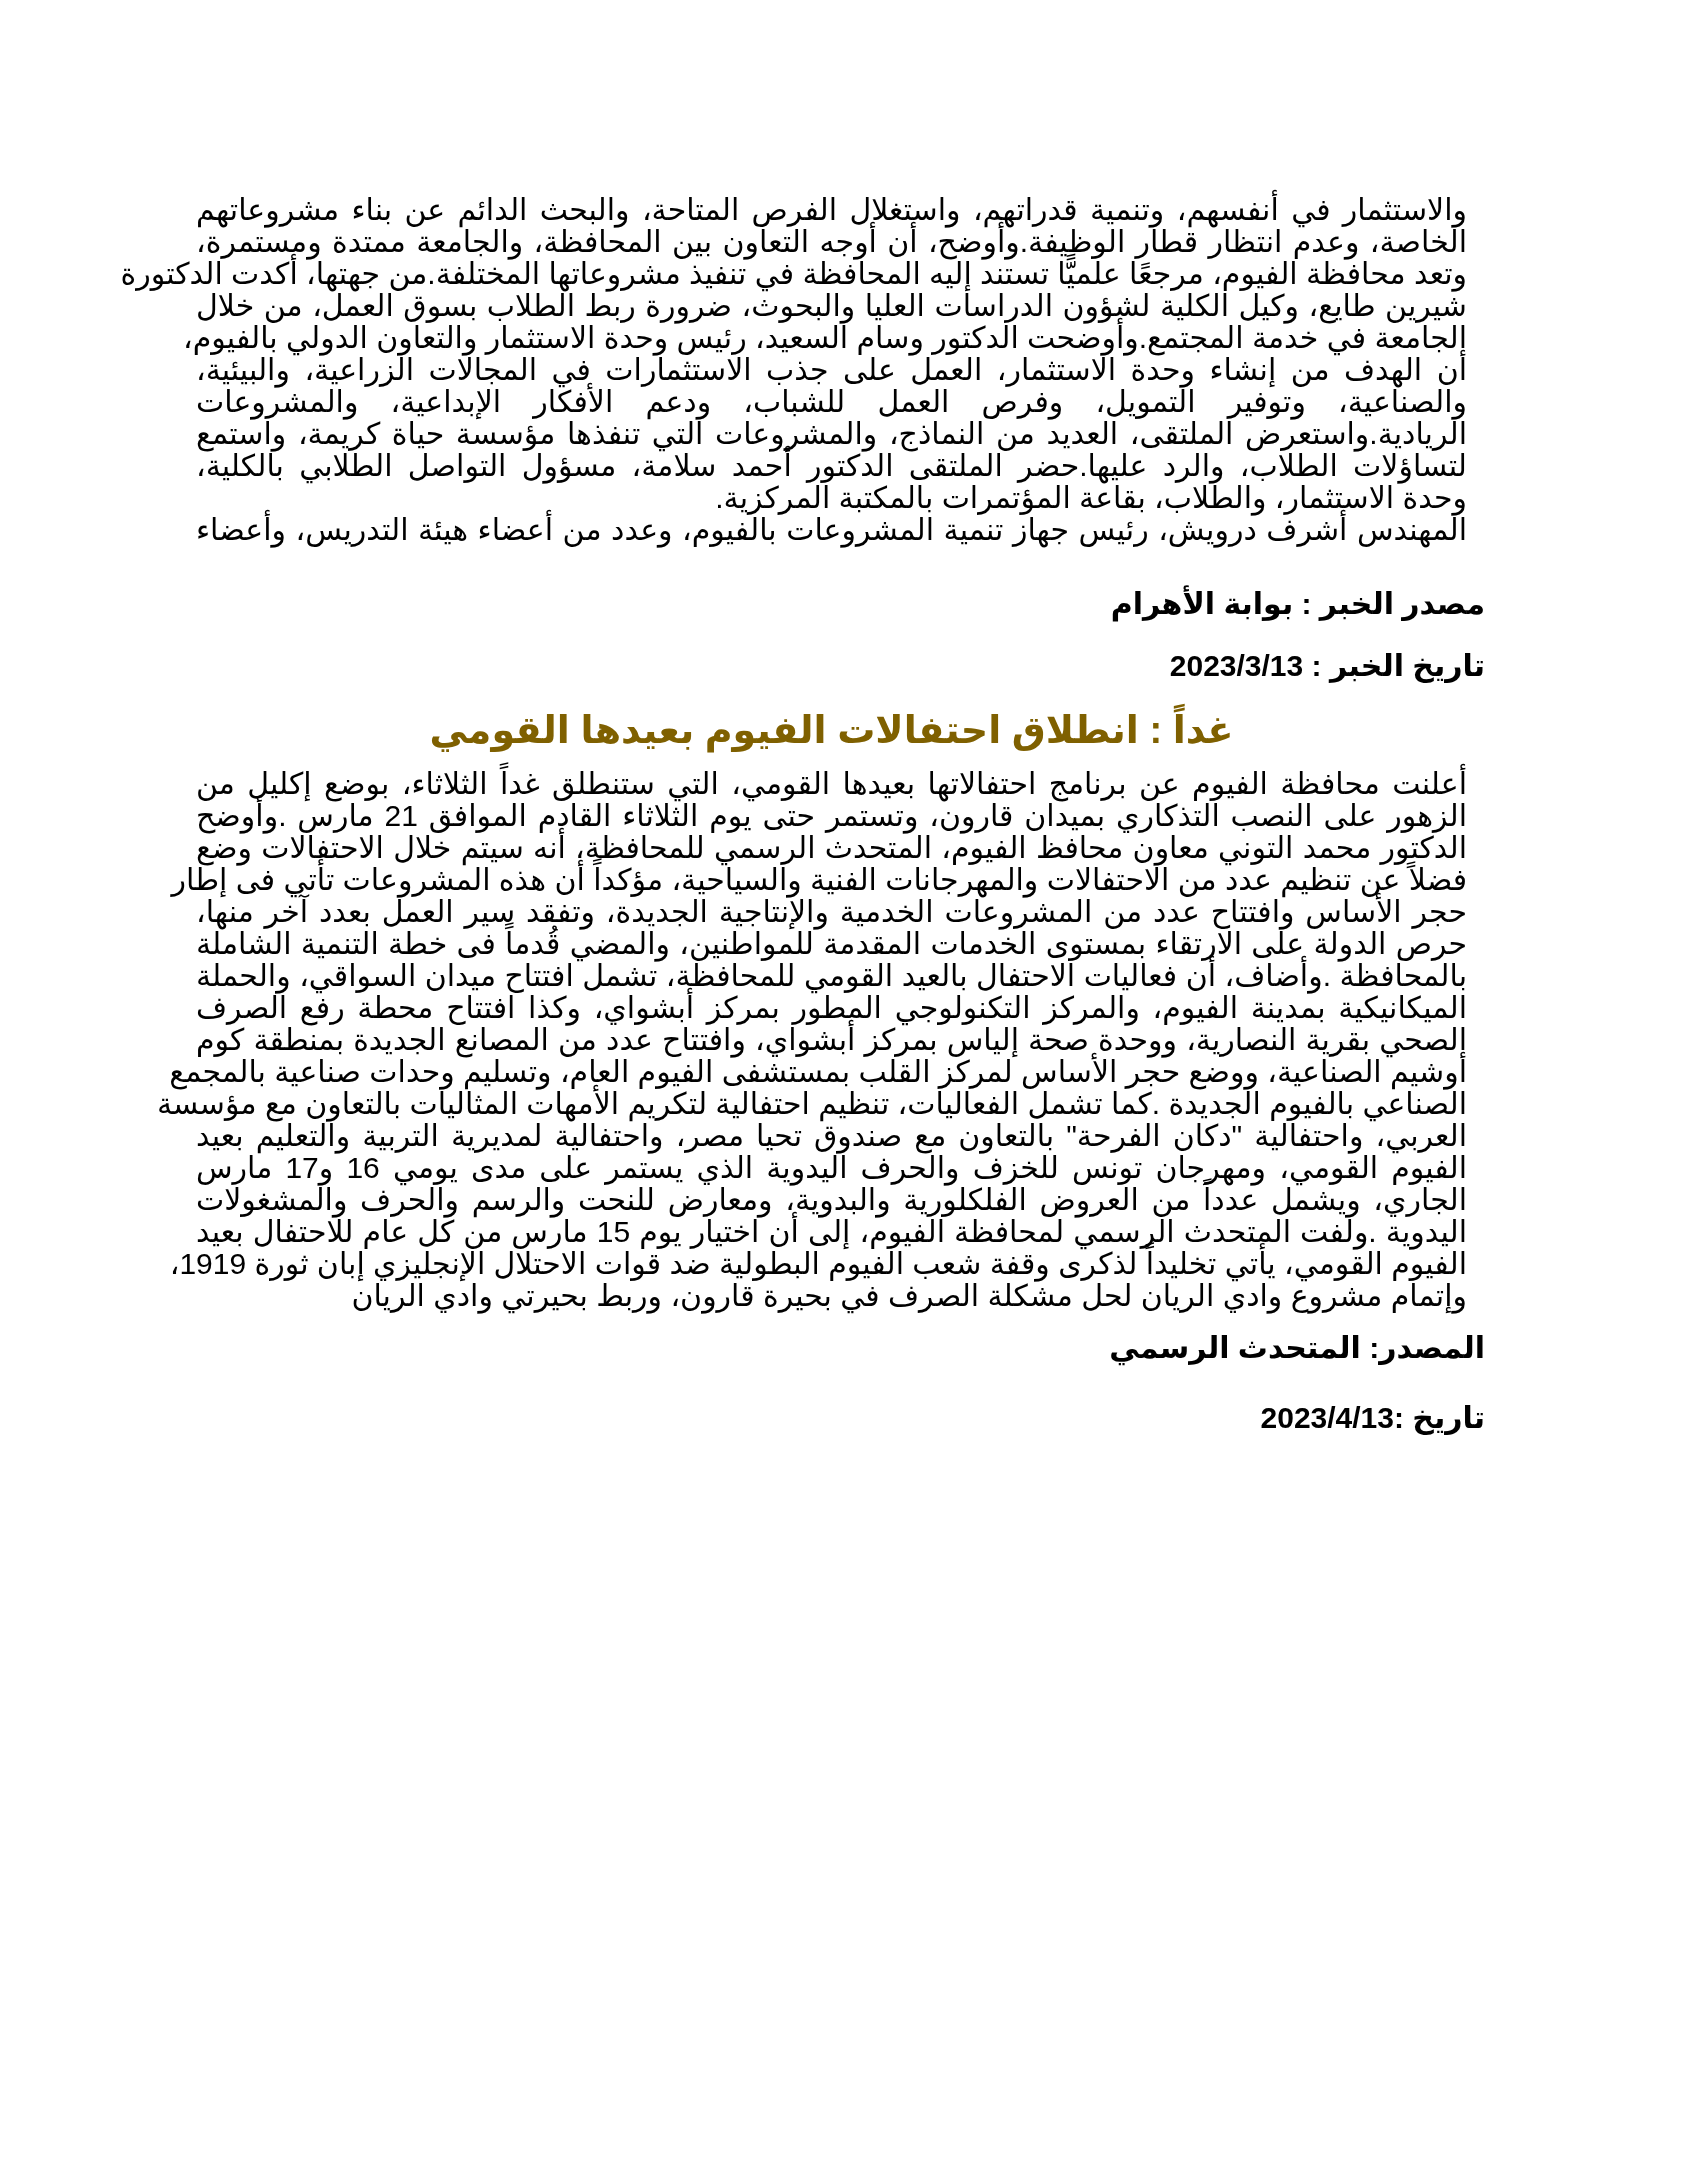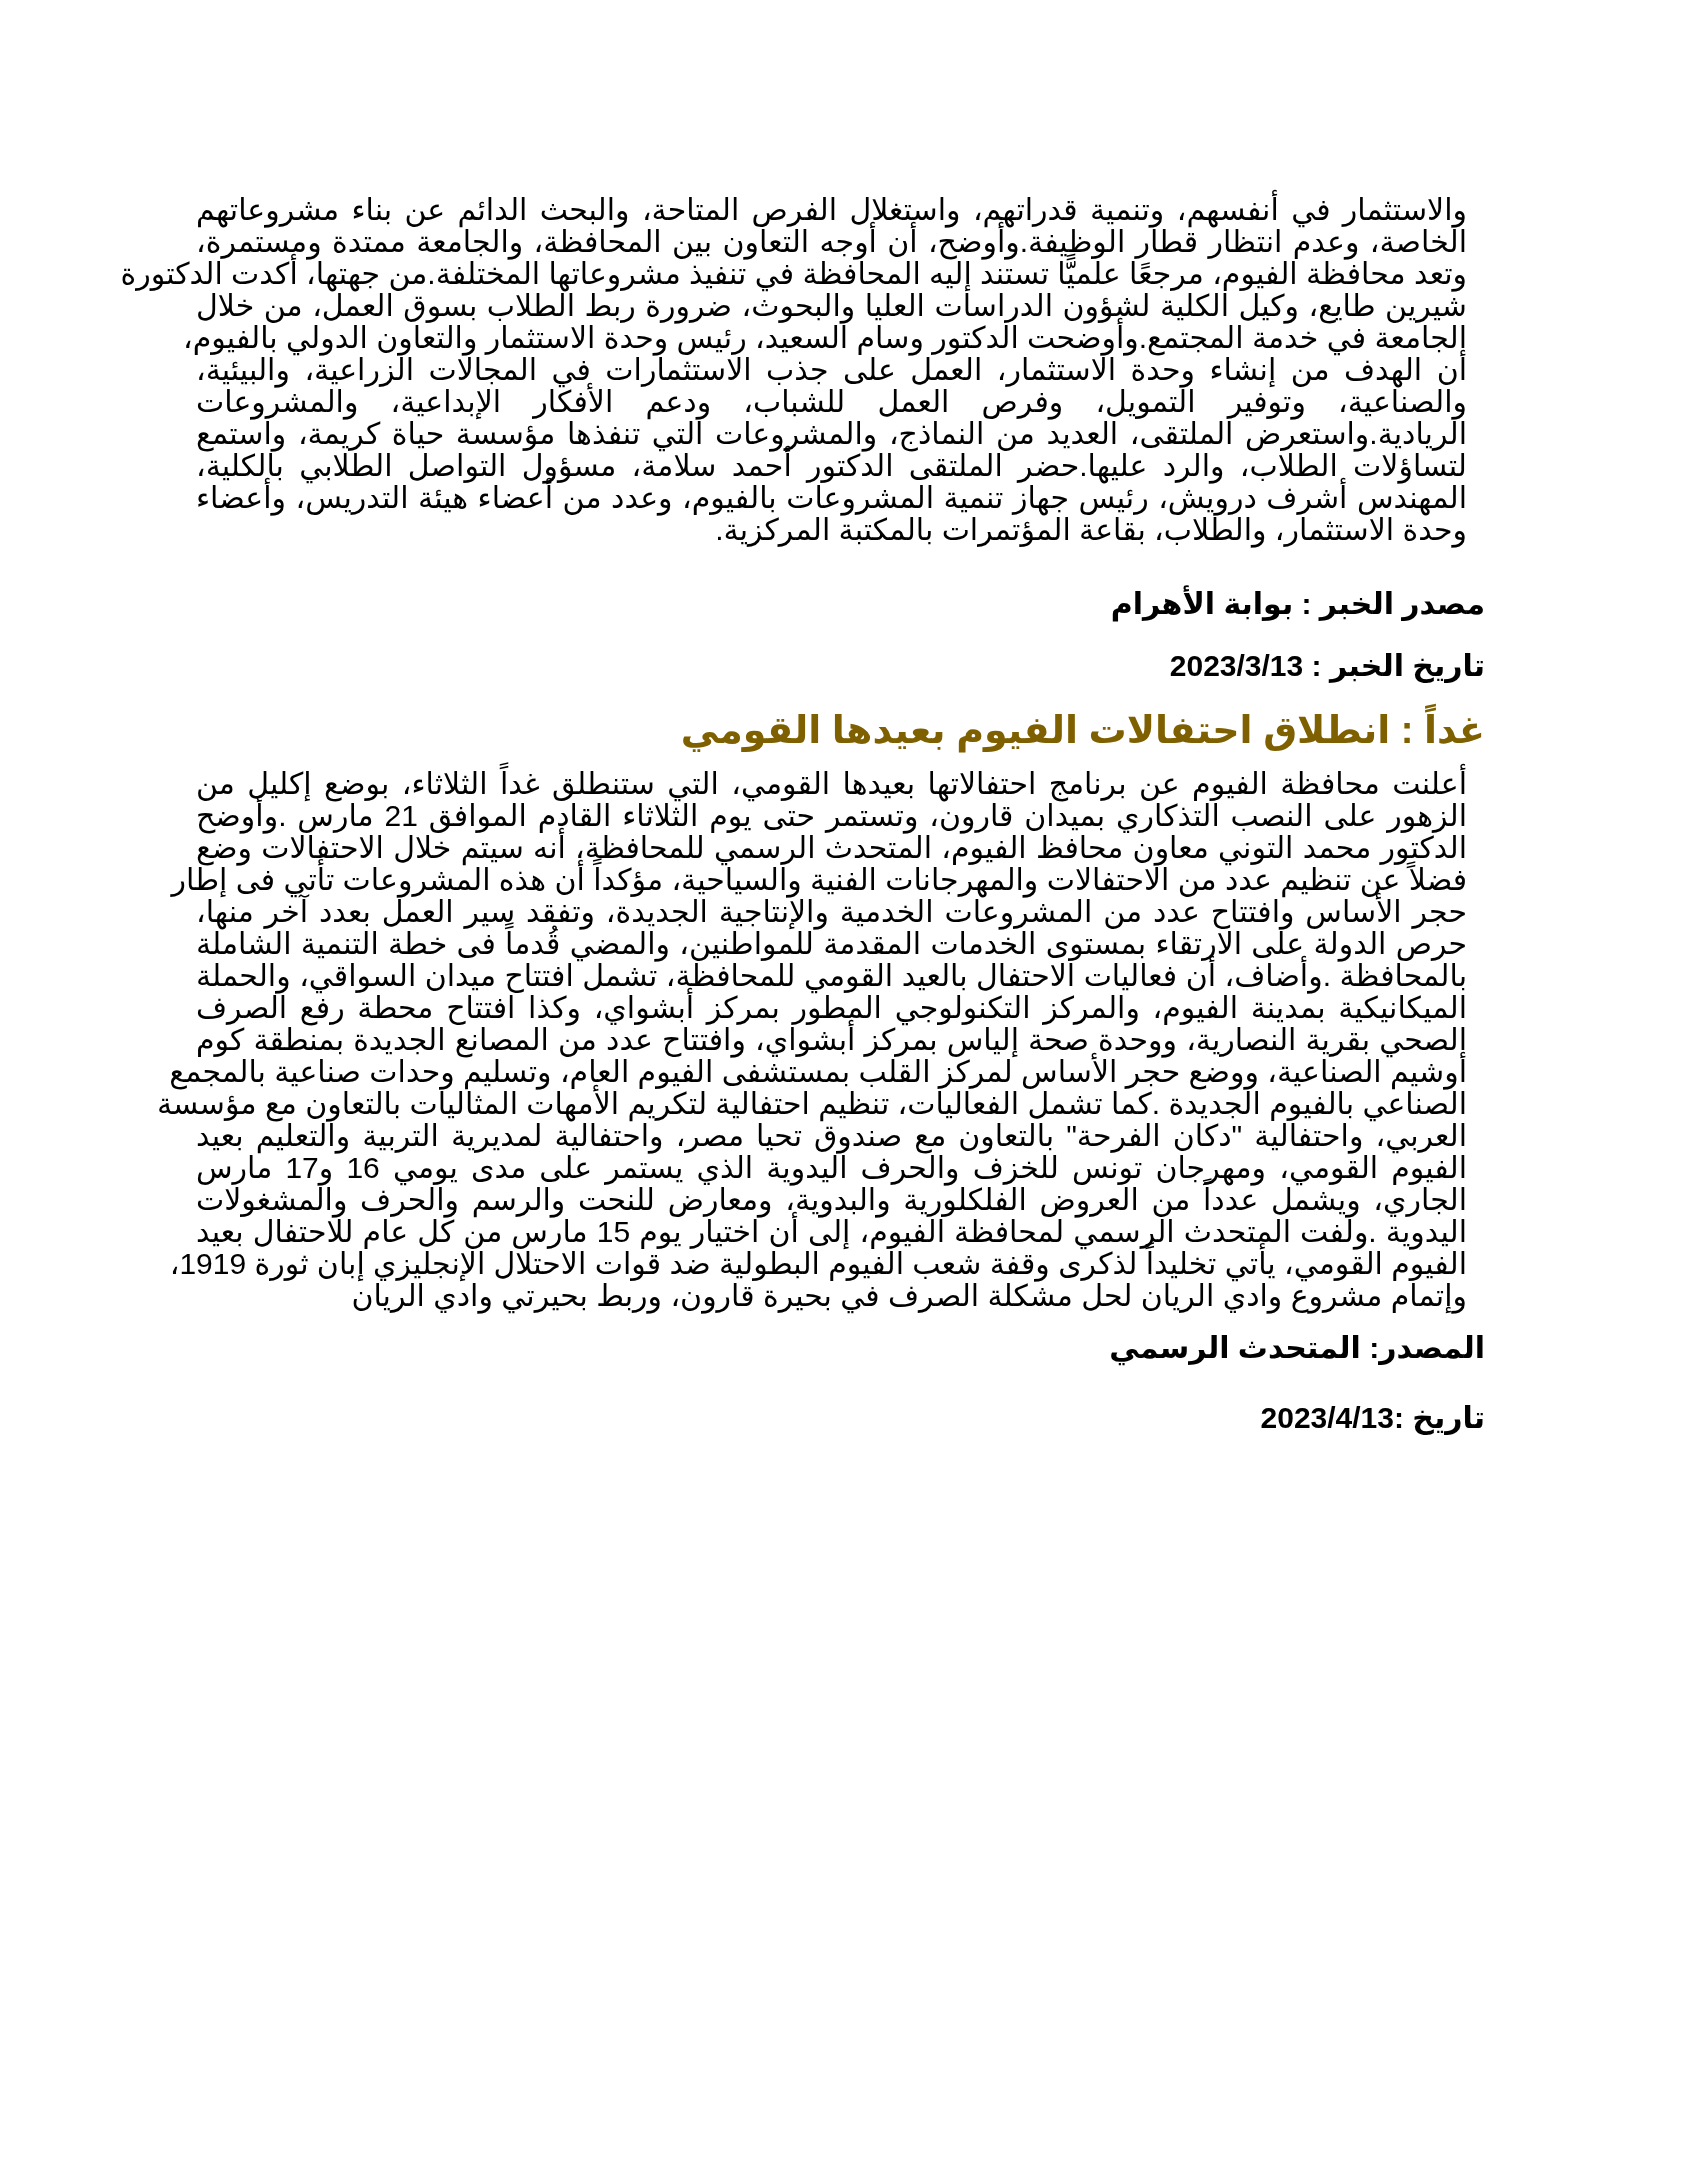--- a/index.html
+++ b/index.html
@@ -62,28 +62,28 @@
   <div class="para">
     <span class="line">والاستثمار في أنفسهم، وتنمية قدراتهم، واستغلال الفرص المتاحة، والبحث الدائم عن بناء مشروعاتهم</span>
     <span class="line">الخاصة، وعدم انتظار قطار الوظيفة.وأوضح، أن أوجه التعاون بين المحافظة، والجامعة ممتدة ومستمرة،</span>
     <span class="line">وتعد محافظة الفيوم، مرجعًا علميًّا تستند إليه المحافظة في تنفيذ مشروعاتها المختلفة.من جهتها، أكدت الدكتورة</span>
     <span class="line">شيرين طايع، وكيل الكلية لشؤون الدراسات العليا والبحوث، ضرورة ربط الطلاب بسوق العمل، من خلال</span>
     <span class="line">الجامعة في خدمة المجتمع.وأوضحت الدكتور وسام السعيد، رئيس وحدة الاستثمار والتعاون الدولي بالفيوم،</span>
     <span class="line">أن الهدف من إنشاء وحدة الاستثمار، العمل على جذب الاستثمارات في المجالات الزراعية، والبيئية،</span>
     <span class="line">والصناعية، وتوفير التمويل، وفرص العمل للشباب، ودعم الأفكار الإبداعية، والمشروعات</span>
     <span class="line">الريادية.واستعرض الملتقى، العديد من النماذج، والمشروعات التي تنفذها مؤسسة حياة كريمة، واستمع</span>
     <span class="line">لتساؤلات الطلاب، والرد عليها.حضر الملتقى الدكتور أحمد سلامة، مسؤول التواصل الطلابي بالكلية،</span>
+    <span class="line last">وحدة الاستثمار، والطلاب، بقاعة المؤتمرات بالمكتبة المركزية.</span>
     <span class="line">المهندس أشرف درويش، رئيس جهاز تنمية المشروعات بالفيوم، وعدد من أعضاء هيئة التدريس، وأعضاء</span>
-    <span class="line last">وحدة الاستثمار، والطلاب، بقاعة المؤتمرات بالمكتبة المركزية.</span>
   </div>
 
   <p class="meta" style="margin-top:40px;">مصدر الخبر : بوابة الأهرام</p>
   <p class="meta" style="margin-top:26px;text-align:right;">تاريخ الخبر : 2023/3/13</p>
 
-  <h2 class="heading" style="margin-top: 22px; color: rgb(127, 96, 0); text-align: right;">غداً : انطلاق احتفالات الفيوم بعيدها القومي</h2>
+  <h2 class="heading" style="margin-top: 22px; color: rgb(127, 96, 0);">غداً : انطلاق احتفالات الفيوم بعيدها القومي</h2>
 
   <div class="para" style="margin-top:14px;">
     <span class="line">أعلنت محافظة الفيوم عن برنامج احتفالاتها بعيدها القومي، التي ستنطلق غداً الثلاثاء، بوضع إكليل من</span>
     <span class="line">الزهور على النصب التذكاري بميدان قارون، وتستمر حتى يوم الثلاثاء القادم الموافق 21 مارس .وأوضح</span>
     <span class="line">الدكتور محمد التوني معاون محافظ الفيوم، المتحدث الرسمي للمحافظة، أنه سيتم خلال الاحتفالات وضع</span>
     <span class="line">فضلاً عن تنظيم عدد من الاحتفالات والمهرجانات الفنية والسياحية، مؤكداً أن هذه المشروعات تأتي فى إطار</span>
     <span class="line">حجر الأساس وافتتاح عدد من المشروعات الخدمية والإنتاجية الجديدة، وتفقد سير العمل بعدد آخر منها،</span>
     <span class="line">حرص الدولة على الارتقاء بمستوى الخدمات المقدمة للمواطنين، والمضي قُدماً فى خطة التنمية الشاملة</span>
     <span class="line">بالمحافظة .وأضاف، أن فعاليات الاحتفال بالعيد القومي للمحافظة، تشمل افتتاح ميدان السواقي، والحملة</span>
     <span class="line">الميكانيكية بمدينة الفيوم، والمركز التكنولوجي المطور بمركز أبشواي، وكذا افتتاح محطة رفع الصرف</span>

